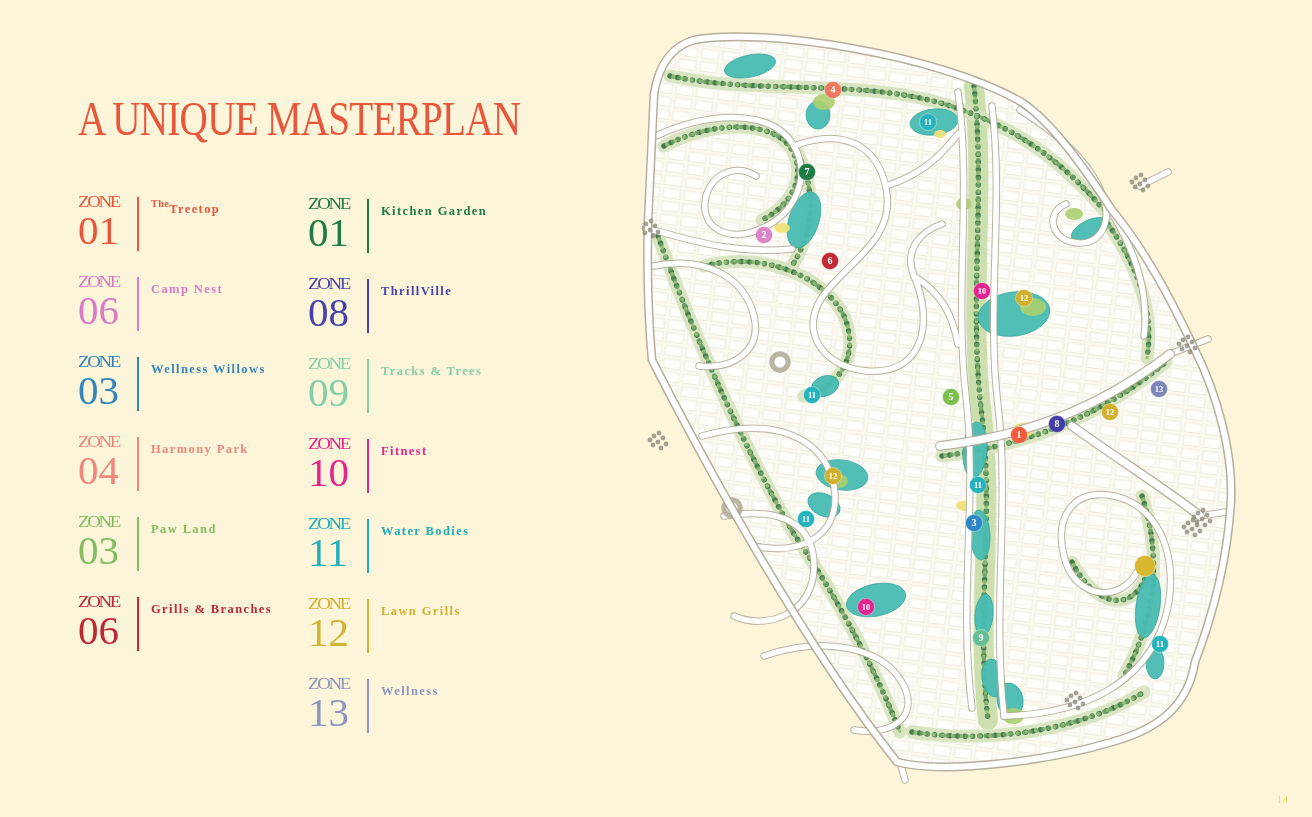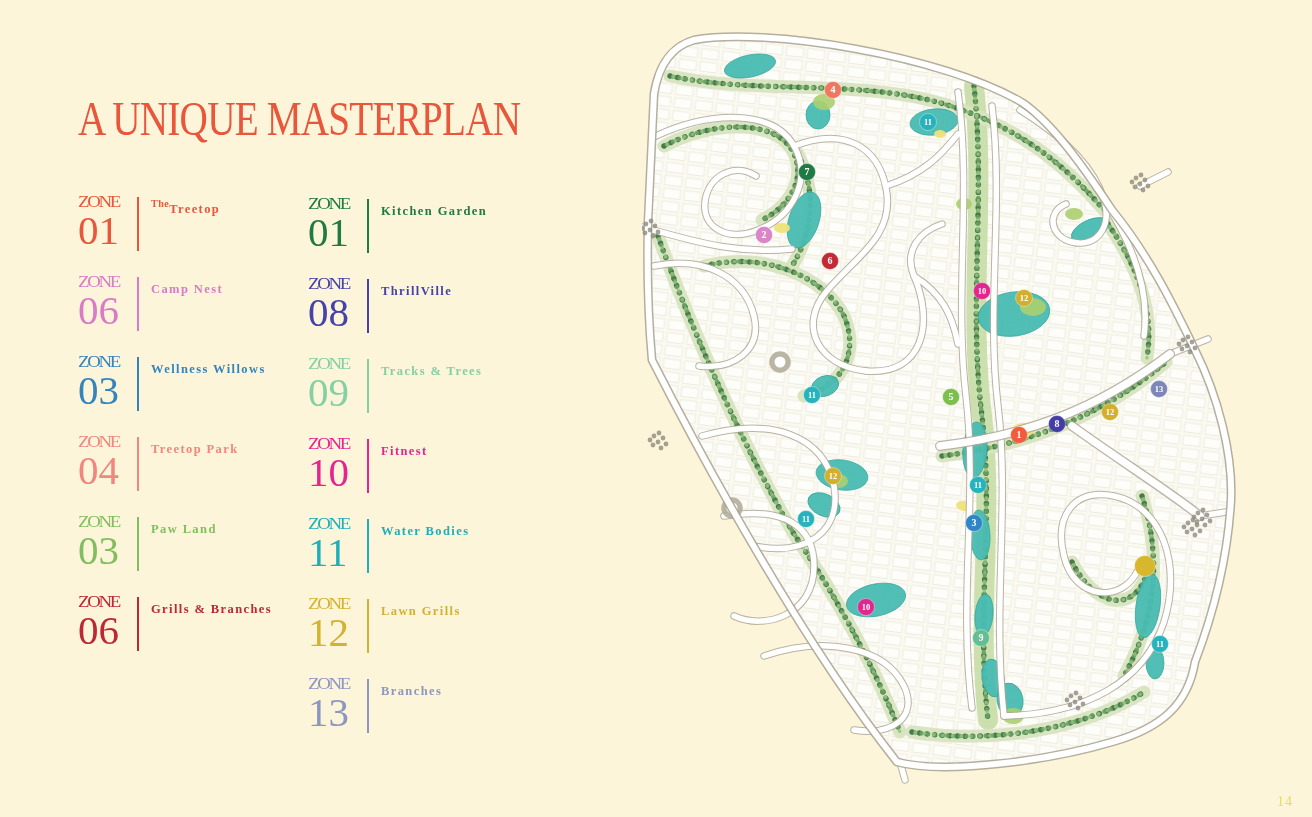--- a/index.html
+++ b/index.html
@@ -24,21 +24,21 @@
     transform:scaleX(1.18);transform-origin:left bottom;white-space:nowrap;
   }
   .zone-num{display:block;font-size:41px;line-height:36px;margin-top:3px;letter-spacing:0px;}
   .zone-divider{width:2px;height:54px;margin:2px 12px 0 4px;flex:0 0 2px;}
   .zone-label{
     padding-top:3px;font-size:12.5px;font-weight:bold;letter-spacing:1.4px;
     white-space:nowrap;
   }
   .zone-label .sup{font-size:10px;vertical-align:6px;letter-spacing:0.5px;}
   .map-wrap{position:absolute;left:642px;top:2px;width:600px;height:772px;}
-  .page-number{position:absolute;left:1277px;top:782px;font-size:14px;letter-spacing:1px;}
+  .page-number{position:absolute;left:1277px;top:782px;font-size:10px;letter-spacing:1px;}
   
   .band{fill:none;stroke:#D7E4BF;stroke-width:13;stroke-linecap:round;opacity:.95;}
   .band-wide{fill:none;stroke:#C7DDA6;stroke-width:20;stroke-linecap:round;opacity:.9;}
   .trees-dark{fill:none;stroke:#3E7647;stroke-width:5.5;stroke-linecap:round;stroke-dasharray:0.1 7.5;opacity:.95;}
   .trees-mid{fill:none;stroke:#68A164;stroke-width:4.5;stroke-linecap:round;stroke-dasharray:0.1 6.3;stroke-dashoffset:3;opacity:.9;}
   .trees-light{fill:none;stroke:#96BF78;stroke-width:3.5;stroke-linecap:round;stroke-dasharray:0.1 9.2;stroke-dashoffset:6;opacity:.85;}
   .road-casing{fill:none;stroke:#AFA896;stroke-width:7.5;stroke-linecap:round;opacity:.85;}
   .road-fill{fill:none;stroke:#FFFFFF;stroke-width:5.5;stroke-linecap:round;}
   .blvd-casing{fill:none;stroke:#AFA896;stroke-width:10;stroke-linecap:round;opacity:.85;}
   .blvd-fill{fill:none;stroke:#FFFFFF;stroke-width:7.5;stroke-linecap:round;}
@@ -80,21 +80,21 @@
       </div>
       <div class="zone-divider" style="background: rgb(53, 133, 188);"></div>
       <div class="zone-label"><span class="sup"></span><span>Wellness Willows</span></div>
     </div>
       <div class="zone-item" style="color: rgb(240, 135, 125);">
       <div class="zone-left">
         <span class="zone-word">ZONE</span>
         <span class="zone-num">04</span>
       </div>
       <div class="zone-divider" style="background: rgb(240, 135, 125);"></div>
-      <div class="zone-label"><span class="sup"></span><span>Treetop Park</span></div>
+      <div class="zone-label"><span class="sup"></span><span>Harmony Park</span></div>
     </div>
       <div class="zone-item" style="color: rgb(130, 190, 96);">
       <div class="zone-left">
         <span class="zone-word">ZONE</span>
         <span class="zone-num">03</span>
       </div>
       <div class="zone-divider" style="background: rgb(130, 190, 96);"></div>
       <div class="zone-label"><span class="sup"></span><span>Paw Land</span></div>
     </div>
       <div class="zone-item" style="color: rgb(188, 40, 52);">
@@ -154,21 +154,21 @@
       </div>
       <div class="zone-divider" style="background: rgb(210, 178, 48);"></div>
       <div class="zone-label"><span class="sup"></span><span>Lawn Grills</span></div>
     </div>
       <div class="zone-item" style="color: rgb(141, 150, 192);">
       <div class="zone-left">
         <span class="zone-word">ZONE</span>
         <span class="zone-num">13</span>
       </div>
       <div class="zone-divider" style="background: rgb(141, 150, 192);"></div>
-      <div class="zone-label"><span class="sup"></span><span>Branches</span></div>
+      <div class="zone-label"><span class="sup"></span><span>Wellness</span></div>
     </div>
     </div>
 
   <div class="map-wrap">
     <svg width="600" height="772" viewBox="0 0 600 772">
       <defs>
         <pattern id="plots" width="21" height="13" patternUnits="userSpaceOnUse" patternTransform="rotate(7)">
           <rect x="1" y="1" width="17" height="9.5" fill="#FFFFFF" stroke="#D9D5C6" stroke-width="0.7"></rect>
         </pattern>
         <path id="bnd" d="M 52,26 C 38,30 18,42 12,80 L 6,208 C 5,252 6,302 10,346 C 58,440 158,626 255,748 C 300,760 402,748 470,728 C 520,714 546,690 553,648 C 572,598 586,540 589,486 C 591,440 576,382 553,336 C 531,290 506,240 470,196 C 441,152 411,110 381,89 C 300,41 122,13 52,26 Z"></path>

